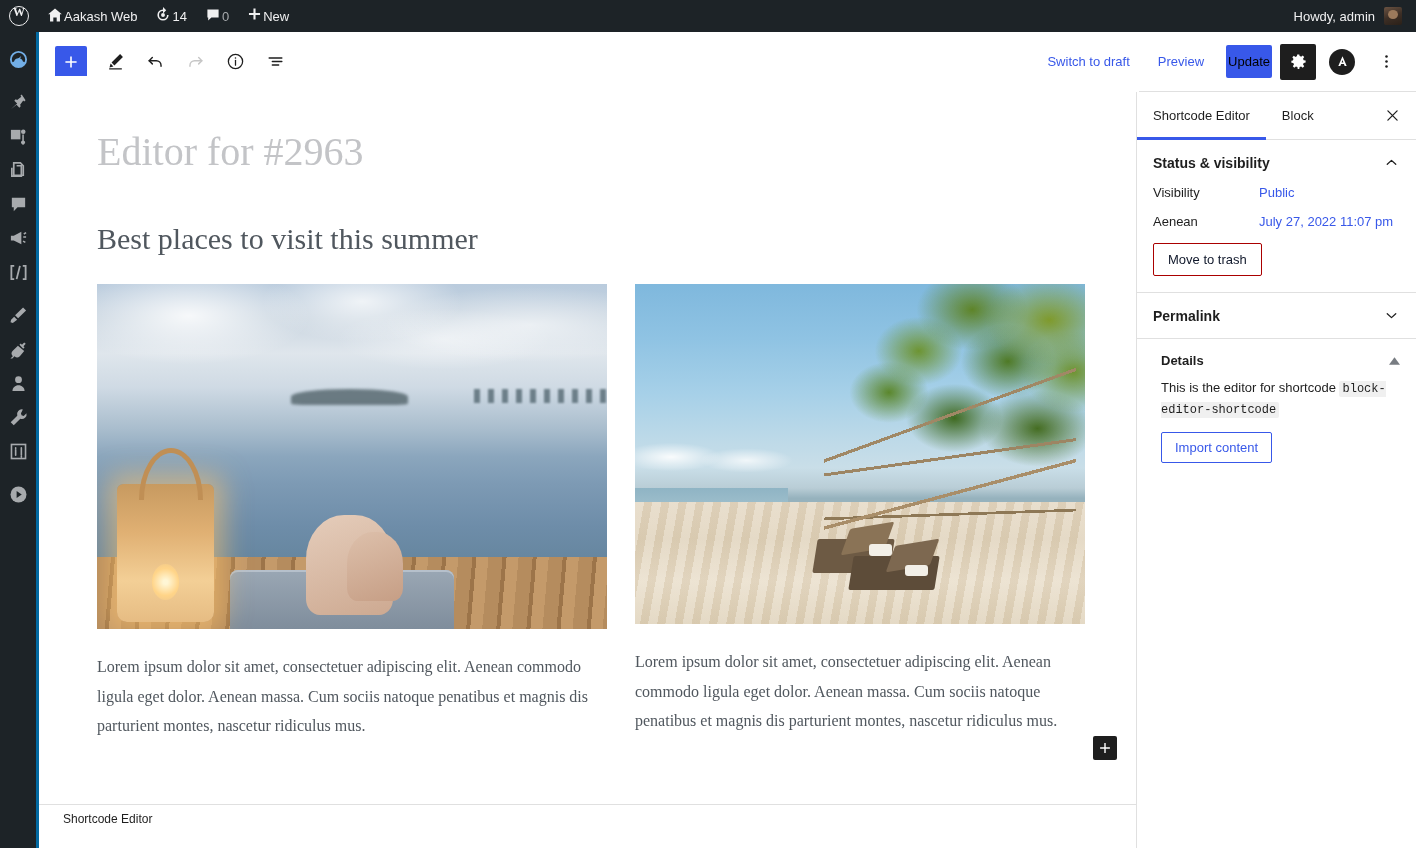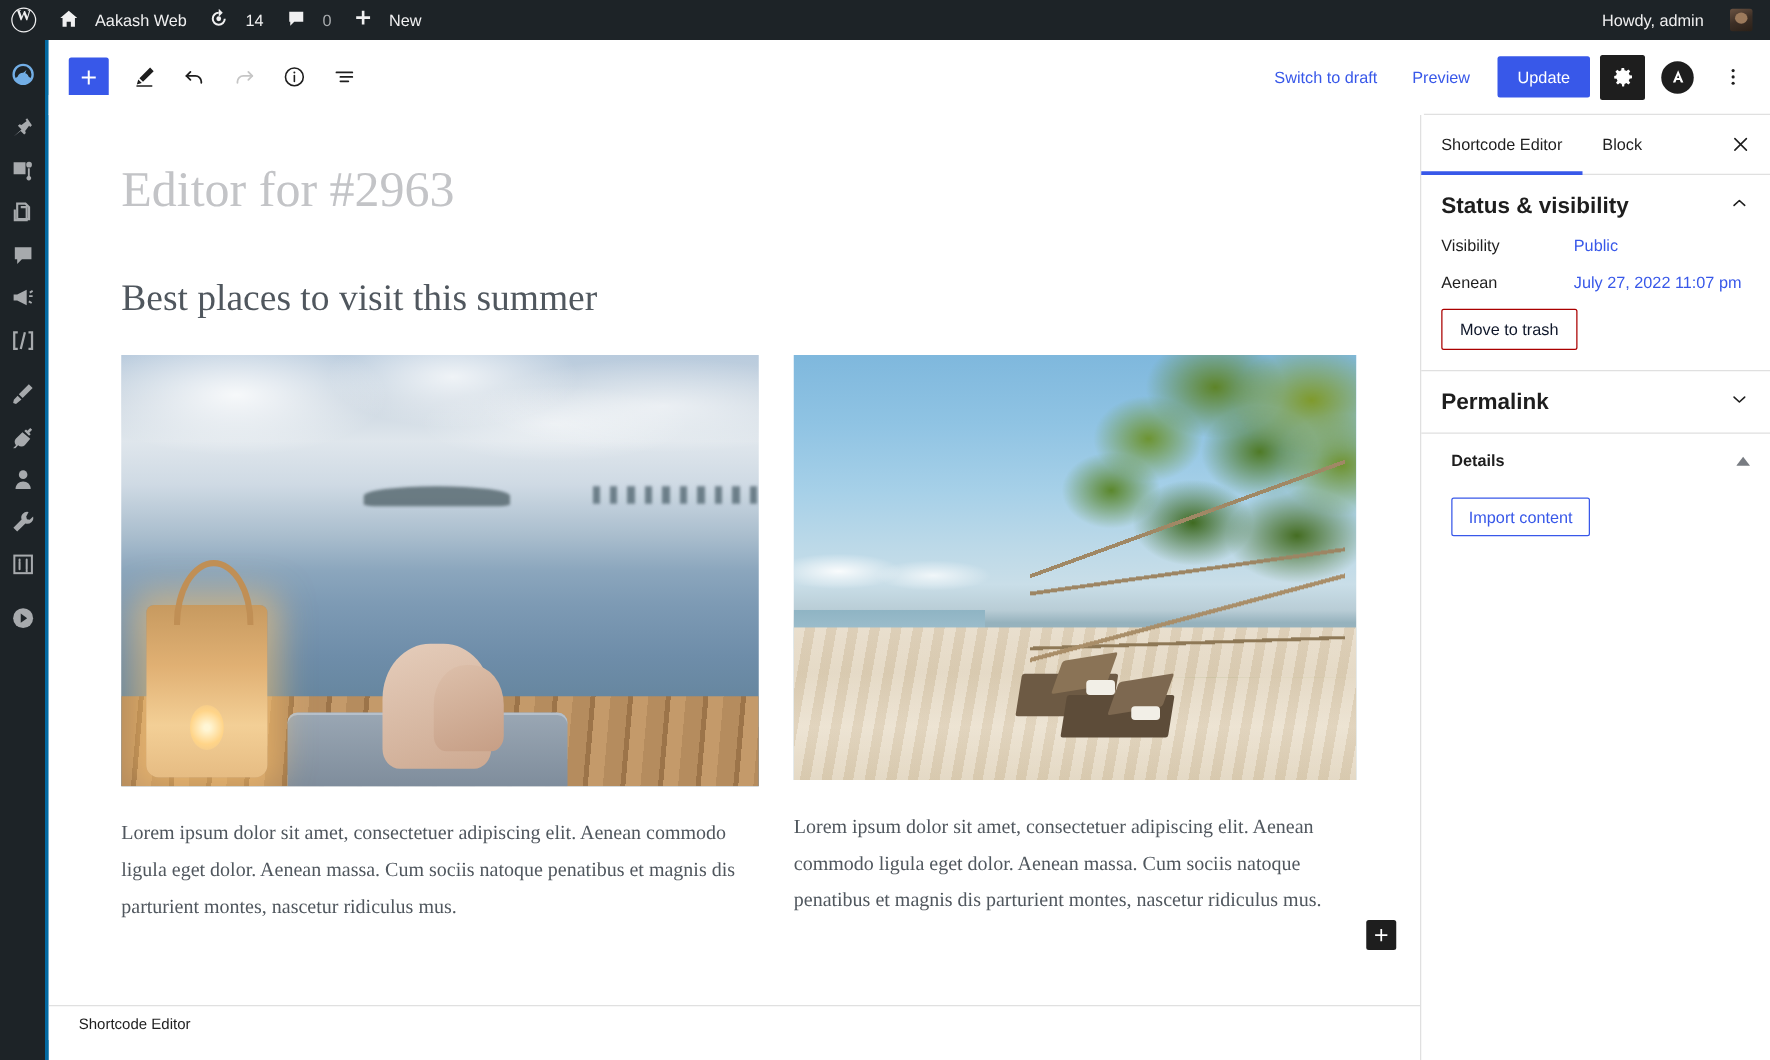--- a/index.html
+++ b/index.html
@@ -12,21 +12,21 @@
 
   
   #adminbar {
     position: absolute; top: 0; left: 0;
     width: 1416px; height: 32px;
     background: #1d2327;
     display: flex; align-items: center;
     color: #f0f0f1; font-size: 13px;
   }
   .ab-item {
-    display: flex; align-items: center; gap: 13px;
+    display: flex; align-items: center; gap: 1px;
     height: 32px; padding: 0 9px;
     color: #f0f0f1; white-space: nowrap;
   }
   .ab-logo { padding-left: 9px; padding-right: 9px; }
   .ab-spacer { flex: 1; }
   .ab-count-gray { color: #a7aaad; }
   .wp-circle {
     width: 20px; height: 20px; border-radius: 50%;
     border: 1.8px solid #f0f0f1; position: relative;
     display: inline-block;
@@ -85,22 +85,22 @@
     background: #3858e9; color: #fff; border-radius: 2px;
     width: 32px; height: 32px; margin-right: 6px; margin-left: 13px;
   }
   .tb-btn.disabled { color: #c6c6c6; }
   .hdr-right { margin-left: auto; display: flex; align-items: center; gap: 4px; }
   .hdr-link {
     font-size: 13px; color: #3858e9; background: none; border: none;
     padding: 6px 12px; border-radius: 2px; white-space: nowrap;
   }
   .btn-update {
-    background: #3858e9; color: #ffffff; font-size: 13px; font-weight: 500;
-    border: none; border-radius: 2px; padding: 9px 16px; margin-left: 6px;
+    background: #3858e9; color: #000000; font-size: 13px; font-weight: 500;
+    border: none; border-radius: 2px; padding: 9px 2px; margin-left: 6px;
   }
   .hdr-icon-btn {
     width: 36px; height: 36px; border-radius: 2px; margin-left: 4px;
     display: flex; align-items: center; justify-content: center;
     color: #1e1e1e; background: transparent; border: none;
   }
   .hdr-icon-btn.active { background: #1e1e1e; color: #fff; }
   .brand-badge {
     width: 26px; height: 26px; border-radius: 50%;
     background: #1e1e1e; color: #fff;
@@ -193,22 +193,22 @@
     height: 3px; background: #3858e9;
   }
   .sb-tab.inactive { color: #1e1e1e; font-weight: 400; }
   .sb-close {
     margin-left: auto; width: 48px; display:flex;
     align-items:center; justify-content:center; color:#1e1e1e;
     background:none; border:none;
   }
   .panel { border-bottom: 1px solid #e0e0e0; }
   .panel-head {
-    display: flex; align-items: flex-start; justify-content: space-between;
-    padding: 14px 16px; font-size: 18px; font-weight: 600; color: #1e1e1e;
+    display: flex; align-items: flex-end; justify-content: space-between;
+    padding: 14px 16px; font-size: 14px; font-weight: 600; color: #1e1e1e;
   }
   .panel-body { padding: 0 16px 16px 16px; }
   .row {
     display: flex; align-items: center; margin-bottom: 14px;
     font-size: 13px;
   }
   .row-label { width: 106px; color: #1e1e1e; }
   .row-value { color: #3858e9; background:none; border:none; font-size:13px; padding:0; text-align:left;}
   .btn-trash {
     border: 1px solid #a00; color: #0f172a; background: #fff;
@@ -621,17 +621,21 @@
     <div class="panel" style="border-bottom:none;">
       <div class="metabox-head">
         <span>Details</span>
         <span class="chev">
           <svg width="11" height="8" viewBox="0 0 12 8" fill="#787c82">
               <path d="M6 0l6 8H0z"></path>
             </svg>
         </span>
       </div>
       <div class="metabox-body">
+        <div class="detail-text">
+          <span>This is the editor for shortcode</span>
+          <code class="inline">block-editor-shortcode</code>
+        </div>
         <button class="btn-import">Import content</button>
       </div>
     </div>
   </div>
 </div>
 
 </body></html>

